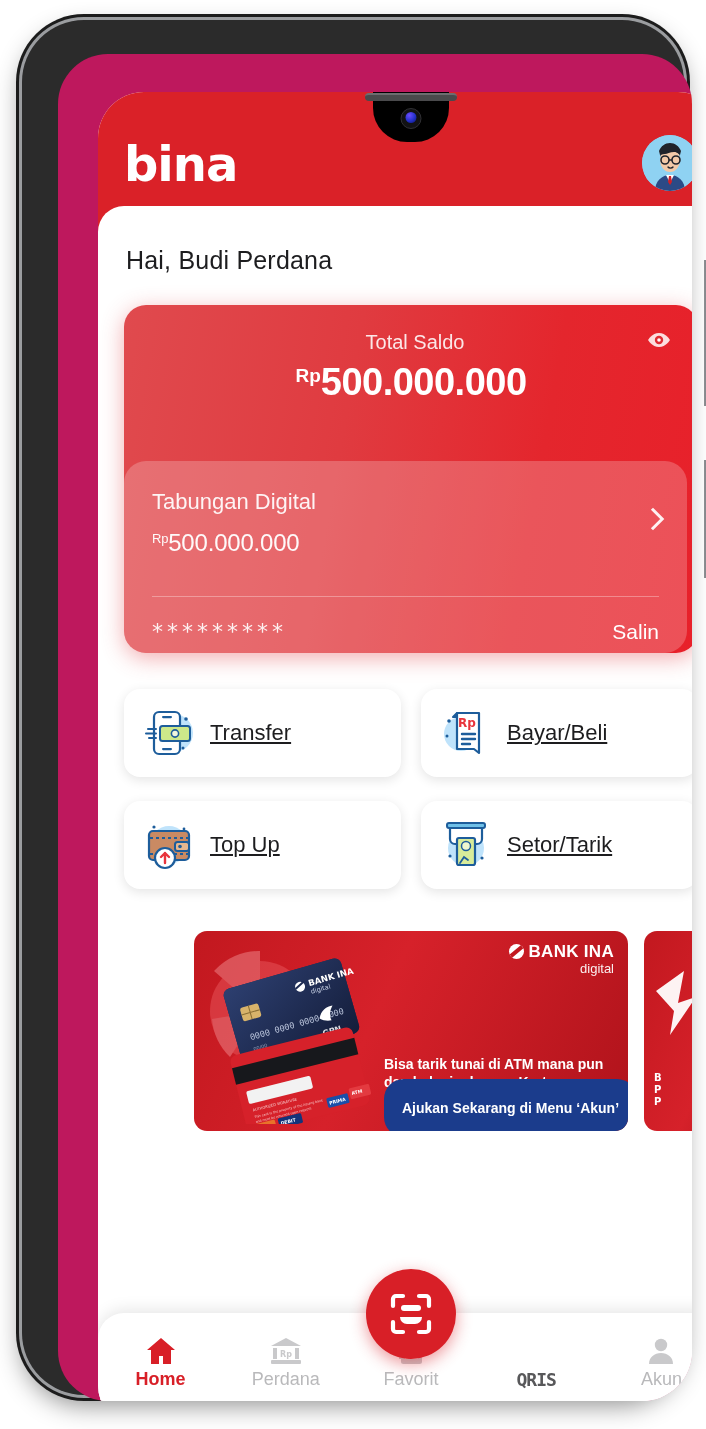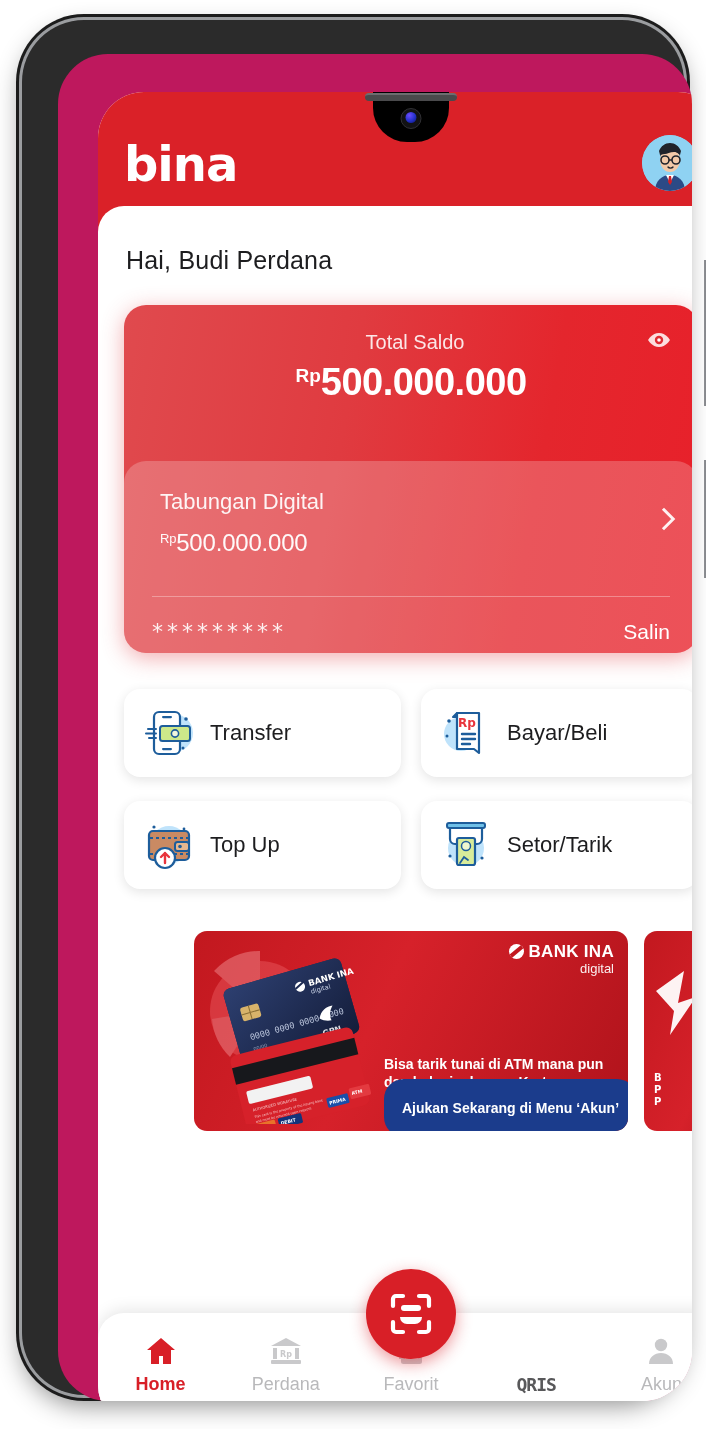--- a/index.html
+++ b/index.html
@@ -174,25 +174,25 @@
   }
   .bal-amount .rp {
     font-size: 19px;
     font-weight: 600;
     vertical-align: 13px;
     letter-spacing: 0;
   }
 
   .acct-panel {
     position: absolute;
-    left: 0; right: 0; bottom: 0;
+    left: 0; right: 11px; bottom: 0;
     height: 192px;
     background: rgba(255,255,255,.22);
     border-radius: 22px;
-    padding: 28px 28px 0 36px;
+    padding: 28px 28px 0 28px;
   }
   .acct-name {
     color: rgba(255,255,255,.93);
     font-size: 22px;
   }
   .acct-amount {
     margin-top: 14px;
     color: rgba(255,255,255,.96);
     font-size: 24px;
     letter-spacing: -.2px;
@@ -250,20 +250,21 @@
     display: flex;
     align-items: center;
     padding-left: 18px;
     cursor: pointer;
   }
   .action .ic { width: 54px; height: 54px; flex: 0 0 54px; }
   .action .lb {
     margin-left: 14px;
     font-size: 22px;
     color: #1d1d1f;
+    text-decoration: underline;
   }
 
   
   .banner-row {
     position: relative;
     margin-top: 42px;
     height: 200px;
     padding-left: 96px;
   }
   .banner {
@@ -347,21 +348,20 @@
   }
   .nav-item {
     flex: 1;
     display: flex;
     flex-direction: column;
     align-items: center;
     cursor: pointer;
   }
   .nav-item .nic { height: 36px; display: flex; align-items: center; }
   .nav-item .nlb {
-    margin-top: 5px;
     font-size: 18px;
     color: #b9b9bb;
   }
   .nav-item.active .nlb { color: #d81f27; font-weight: 700; }
   .nav-item.qris .nlb { color: #58585a; font-weight: 700; }
   .qris-fab {
     position: absolute;
     left: 50%; top: -44px;
     transform: translateX(-50%);
     width: 90px; height: 90px;

